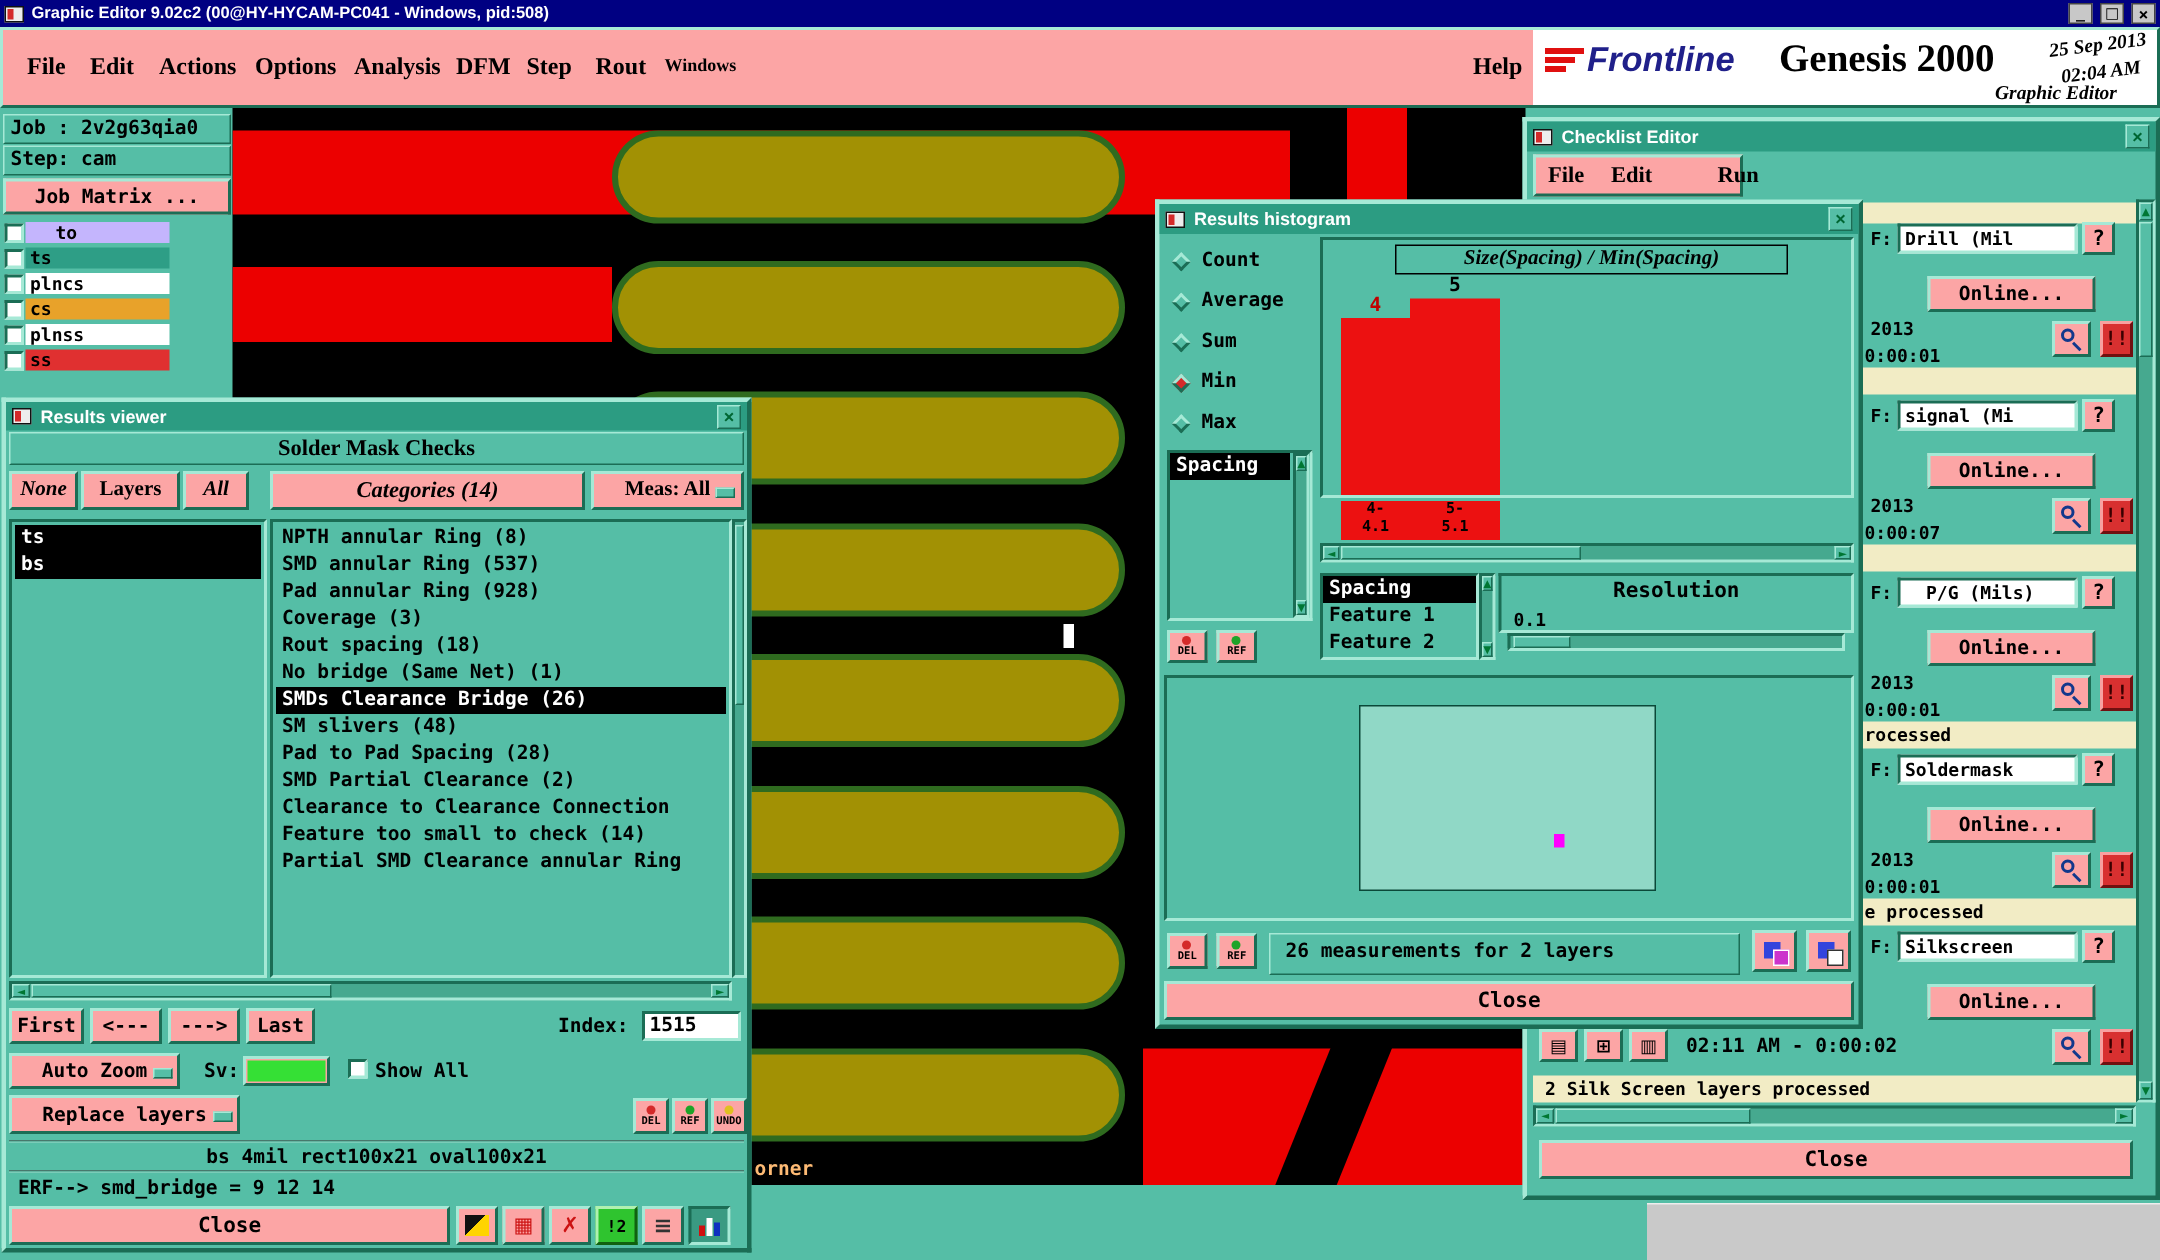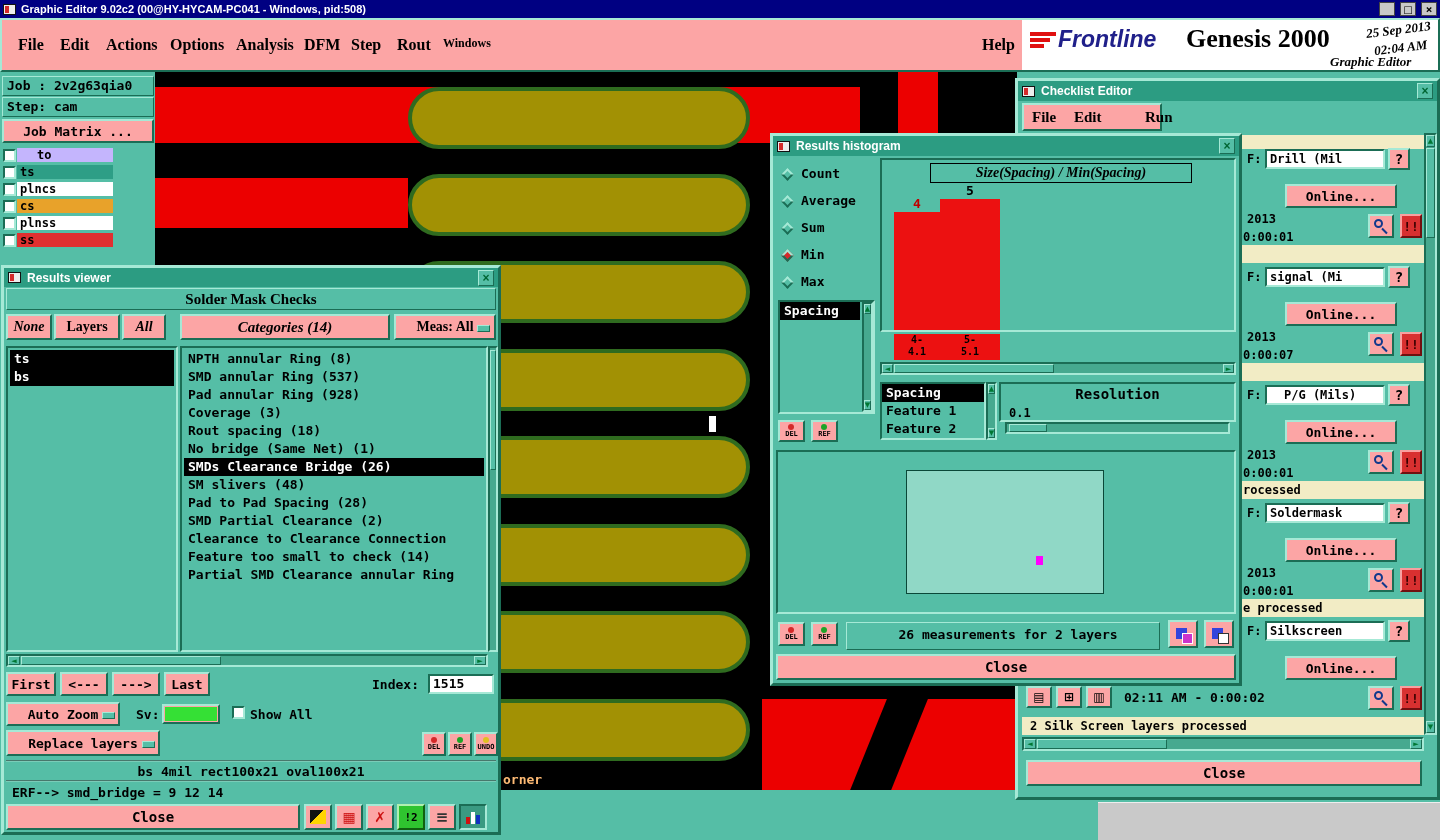--- a/index.html
+++ b/index.html
@@ -383,21 +383,21 @@
     </div>
 
     <div class="abs btn raised minibtn" style="left:5px;top:486px;width:27px;height:24px;">
       <span class="dot" style="background:#D42A2A;"></span>
       <span>DEL</span>
       </div>
     <div class="abs btn raised minibtn" style="left:38px;top:486px;width:27px;height:24px;">
       <span class="dot" style="background:#1DA428;"></span>
       <span>REF</span>
       </div>
-    <div class="abs raised1" style="left:73px;top:486px;width:314px;height:28px;line-height:24px;padding-left:10px;white-space:nowrap;overflow:hidden;text-align:center;">
+    <div class="abs raised1" style="left:73px;top:486px;width:314px;height:28px;line-height:24px;padding-left:10px;white-space:nowrap;overflow:hidden;">
       <span>26 measurements for 2 layers</span></div>
     <div class="abs btn raised" style="left:395px;top:484px;width:30px;height:28px;">
       <span class="abs" style="left:6px;top:6px;width:11px;height:11px;background:#3344DD;"></span>
       <span class="abs" style="left:12px;top:11px;width:11px;height:11px;background:#CC33CC;border:1px solid #fff;"></span>
       </div>
     <div class="abs btn raised" style="left:431px;top:484px;width:30px;height:28px;">
       <span class="abs" style="left:6px;top:6px;width:11px;height:11px;background:#3344DD;"></span>
       <span class="abs" style="left:12px;top:11px;width:11px;height:11px;background:#FFFFFF;border:1px solid #333;"></span>
       </div>
     <div class="abs btn raised" style="left:3px;top:518px;width:460px;height:26px;font-size:14px;">

